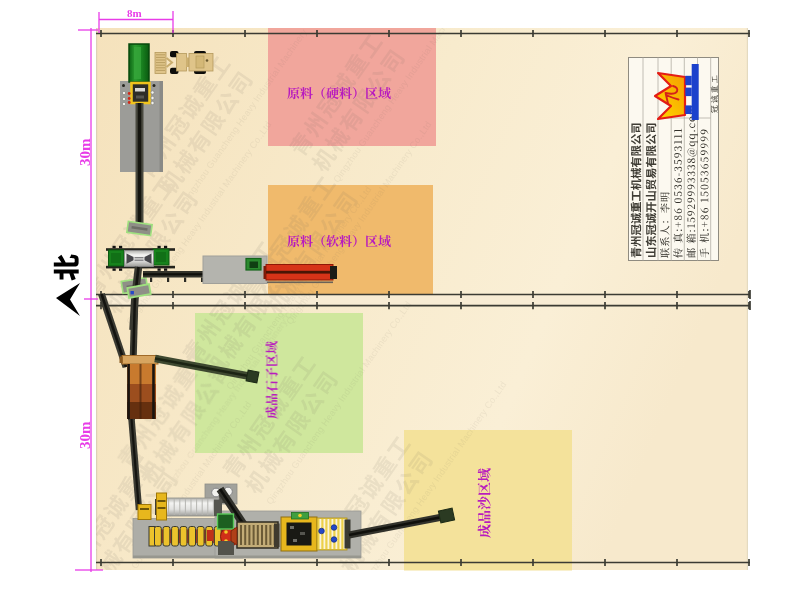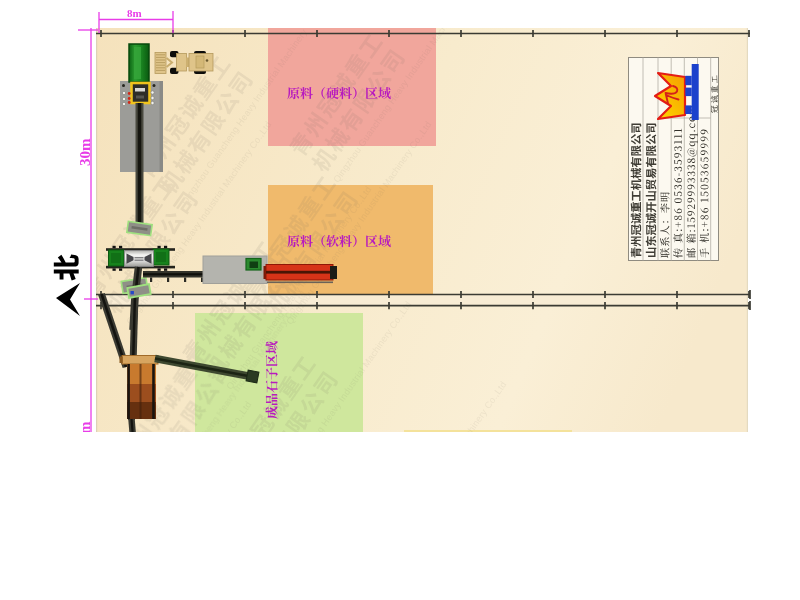--- a/index.html
+++ b/index.html
@@ -1,12 +1,12 @@
 <!DOCTYPE html>
-<html><head><meta charset="utf-8"><style>html,body{margin:0;padding:0;background:#fff;}#pg{position:relative;width:800px;height:432px;overflow:hidden;}</style></head><body>
+<html><head><meta charset="utf-8"><style>html,body{margin:0;padding:0;background:#fff;}#pg{position:relative;width:800px;height:600px;overflow:hidden;}</style></head><body>
 <div id="pg"><svg width="800" height="600" viewBox="0 0 800 600">
       <defs>
         <linearGradient id="tanbg" x1="0" y1="0" x2="1" y2="0.35">
           <stop offset="0" stop-color="#f5e2bc"></stop>
           <stop offset="0.5" stop-color="#f8ebcd"></stop>
           <stop offset="0.78" stop-color="#faefd6"></stop>
           <stop offset="1" stop-color="#f7e9cc"></stop>
         </linearGradient>
         <linearGradient id="cyl" x1="0" y1="0" x2="0" y2="1">
           <stop offset="0" stop-color="#b0b0ac"></stop>

